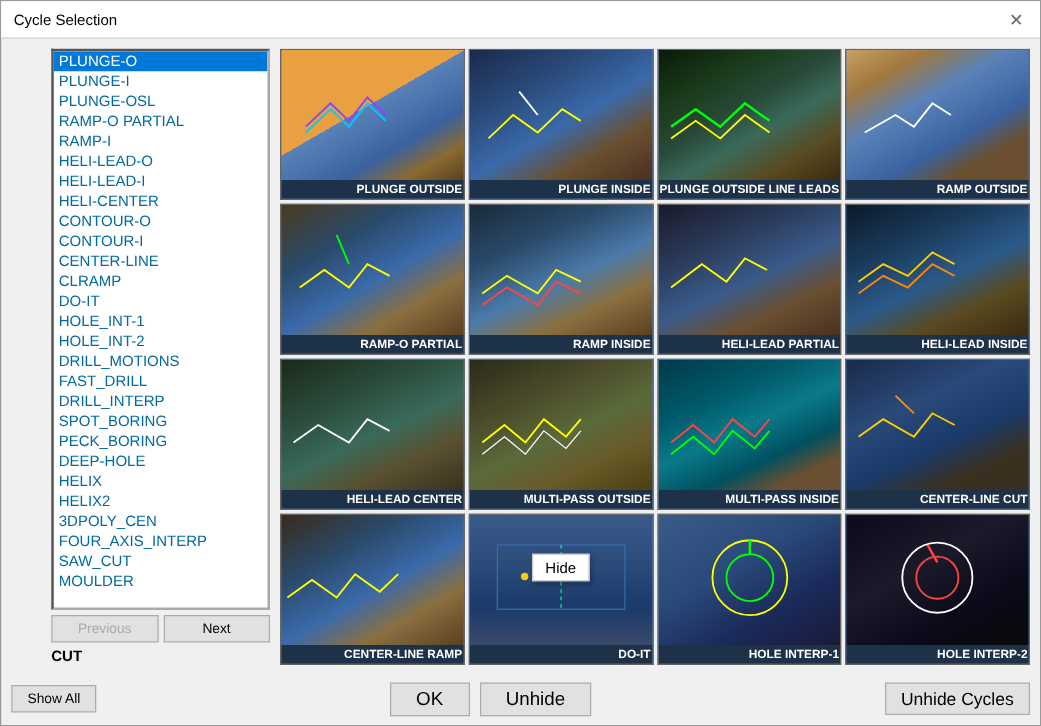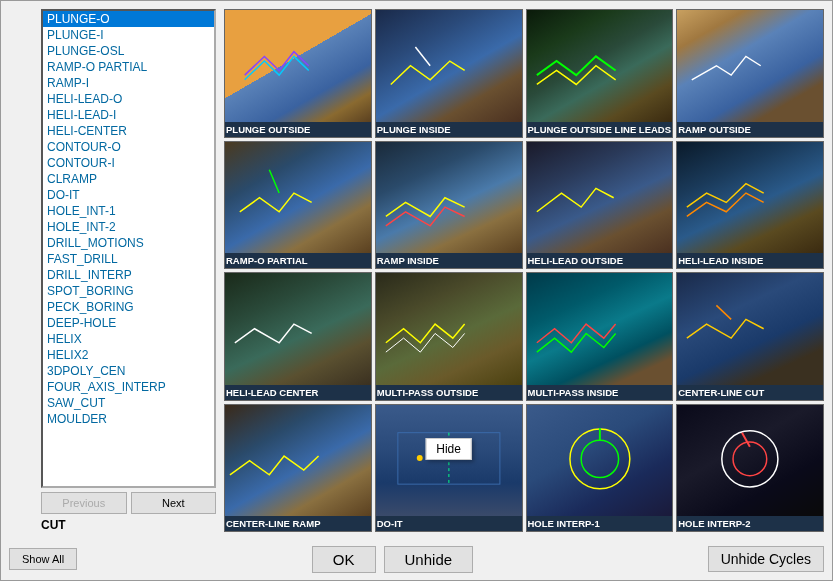--- a/index.html
+++ b/index.html
@@ -132,21 +132,21 @@
     }
     .cell-image {
       flex: 1;
       position: relative;
       overflow: hidden;
     }
     .cell-label {
       background: rgba(0,0,0,0.6);
       color: #fff;
       font-size: 9.5px;
-      text-align: left;
+      text-align: right;
       padding: 2px 1px;
       font-weight: bold;
       white-space: nowrap;
       overflow: hidden;
       text-overflow: ellipsis;
     }
     
     .tooltip {
       position: absolute;
       background: #fff;
@@ -194,37 +194,42 @@
     
     .list-scroll::-webkit-scrollbar { width: 14px; }
     .list-scroll::-webkit-scrollbar-track { background: #f0f0f0; }
     .list-scroll::-webkit-scrollbar-thumb { background: #c0c0c0; border: 1px solid #999; }
   </style>
 </head>
 <body>
 
 <div class="window">
 
+  <div class="title-bar">
+    <span class="title-bar-text">Cycle Selection</span>
+    <button class="close-btn">✕</button>
+  </div>
 
   <div class="content">
 
     <div class="left-panel">
       <div class="list-container">
         <div class="list-scroll">
 
         <div class="list-item selected">PLUNGE-O</div>
             <div class="list-item">PLUNGE-I</div>
             <div class="list-item">PLUNGE-OSL</div>
             <div class="list-item">RAMP-O PARTIAL</div>
             <div class="list-item">RAMP-I</div>
             <div class="list-item">HELI-LEAD-O</div>
             <div class="list-item">HELI-LEAD-I</div>
             <div class="list-item">HELI-CENTER</div>
             <div class="list-item">CONTOUR-O</div>
             <div class="list-item">CONTOUR-I</div>
+            <div class="list-item">CENTER-LINE</div>
             <div class="list-item">CLRAMP</div>
             <div class="list-item">DO-IT</div>
             <div class="list-item">HOLE_INT-1</div>
             <div class="list-item">HOLE_INT-2</div>
             <div class="list-item">DRILL_MOTIONS</div>
             <div class="list-item">FAST_DRILL</div>
             <div class="list-item">DRILL_INTERP</div>
             <div class="list-item">SPOT_BORING</div>
             <div class="list-item">PECK_BORING</div>
             <div class="list-item">DEEP-HOLE</div>
@@ -298,21 +303,21 @@
               </svg>
             </div>
             <div class="cell-label">RAMP INSIDE</div>
           </div>
           <div class="grid-cell">
             <div class="cell-image" style="background: linear-gradient(155deg, rgb(26, 26, 42) 0%, rgb(42, 58, 90) 30%, rgb(58, 90, 138) 55%, rgb(106, 80, 48) 75%, rgb(74, 48, 32) 100%);">
               <svg viewBox="0 0 148 95" width="100%" height="100%" style="position: absolute; top: 0px; left: 0px;">
                 <polyline points="10,61.75 35,42.75 55,57 70,38 88,47.5" stroke="#ffff00" stroke-width="1.5" fill="none"></polyline>
               </svg>
             </div>
-            <div class="cell-label">HELI-LEAD OUTSIDE</div>
+            <div class="cell-label">HELI-LEAD PARTIAL</div>
           </div>
           <div class="grid-cell">
             <div class="cell-image" style="background: linear-gradient(155deg, rgb(10, 26, 42) 0%, rgb(26, 58, 90) 30%, rgb(42, 90, 138) 55%, rgb(90, 74, 32) 75%, rgb(58, 42, 16) 100%);">
               <svg viewBox="0 0 148 95" width="100%" height="100%" style="position: absolute; top: 0px; left: 0px;">
                 <polyline points="10,57 30,42.75 50,52.25000000000001 70,33.25 88,42.75" stroke="#ffcc00" stroke-width="1.5" fill="none"></polyline>
       <polyline points="10,66.5 30,52.25000000000001 50,61.75 70,42.75 88,52.25000000000001" stroke="#ff8800" stroke-width="1.5" fill="none"></polyline>
               </svg>
             </div>
             <div class="cell-label">HELI-LEAD INSIDE</div>
           </div>

